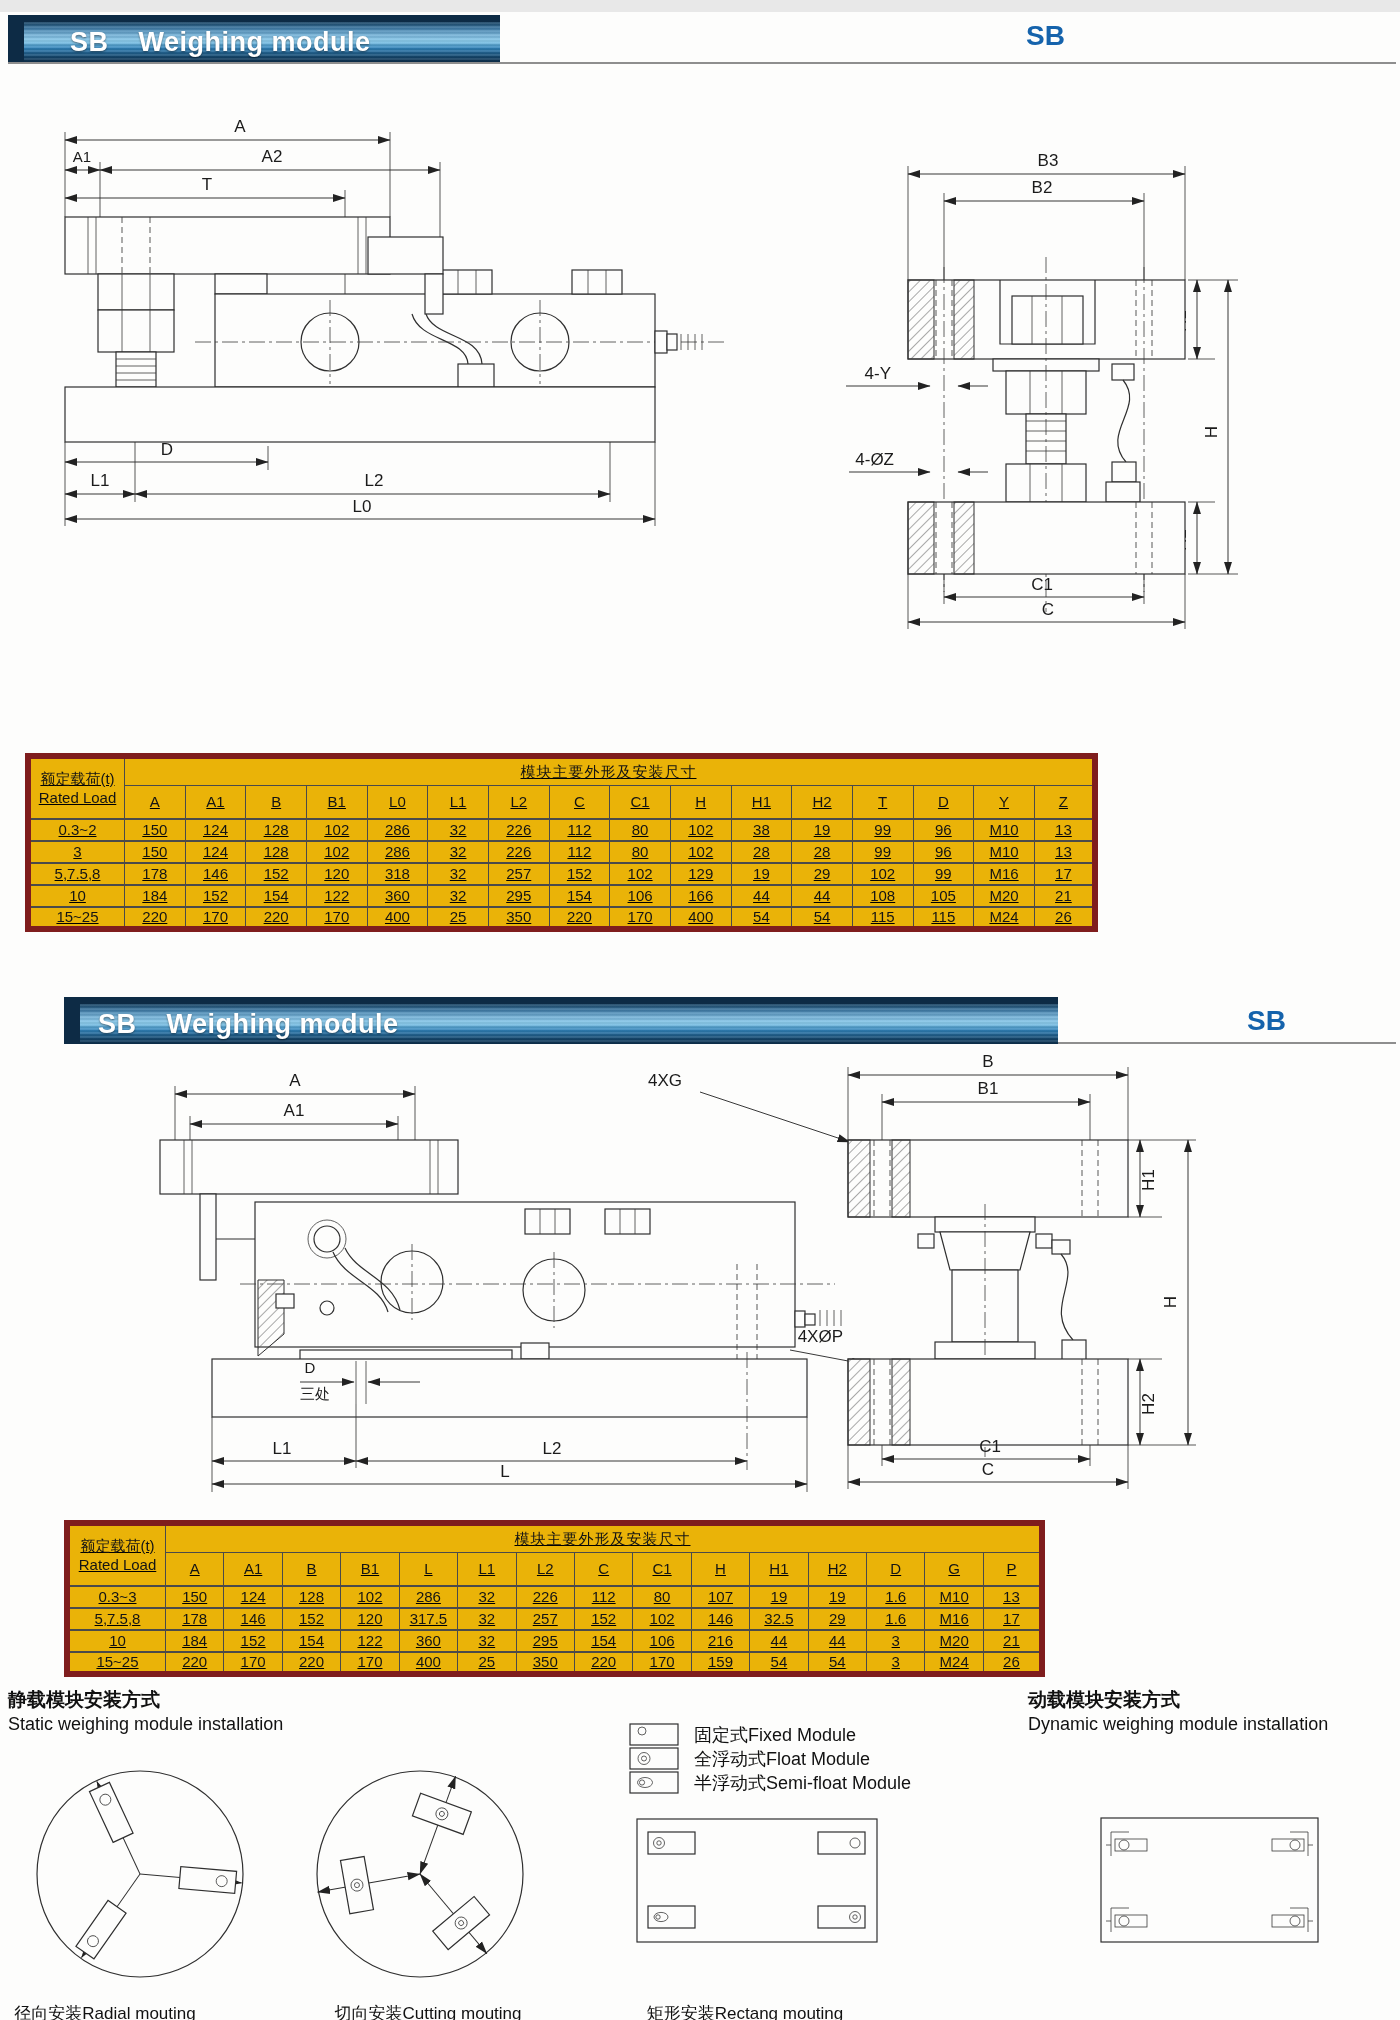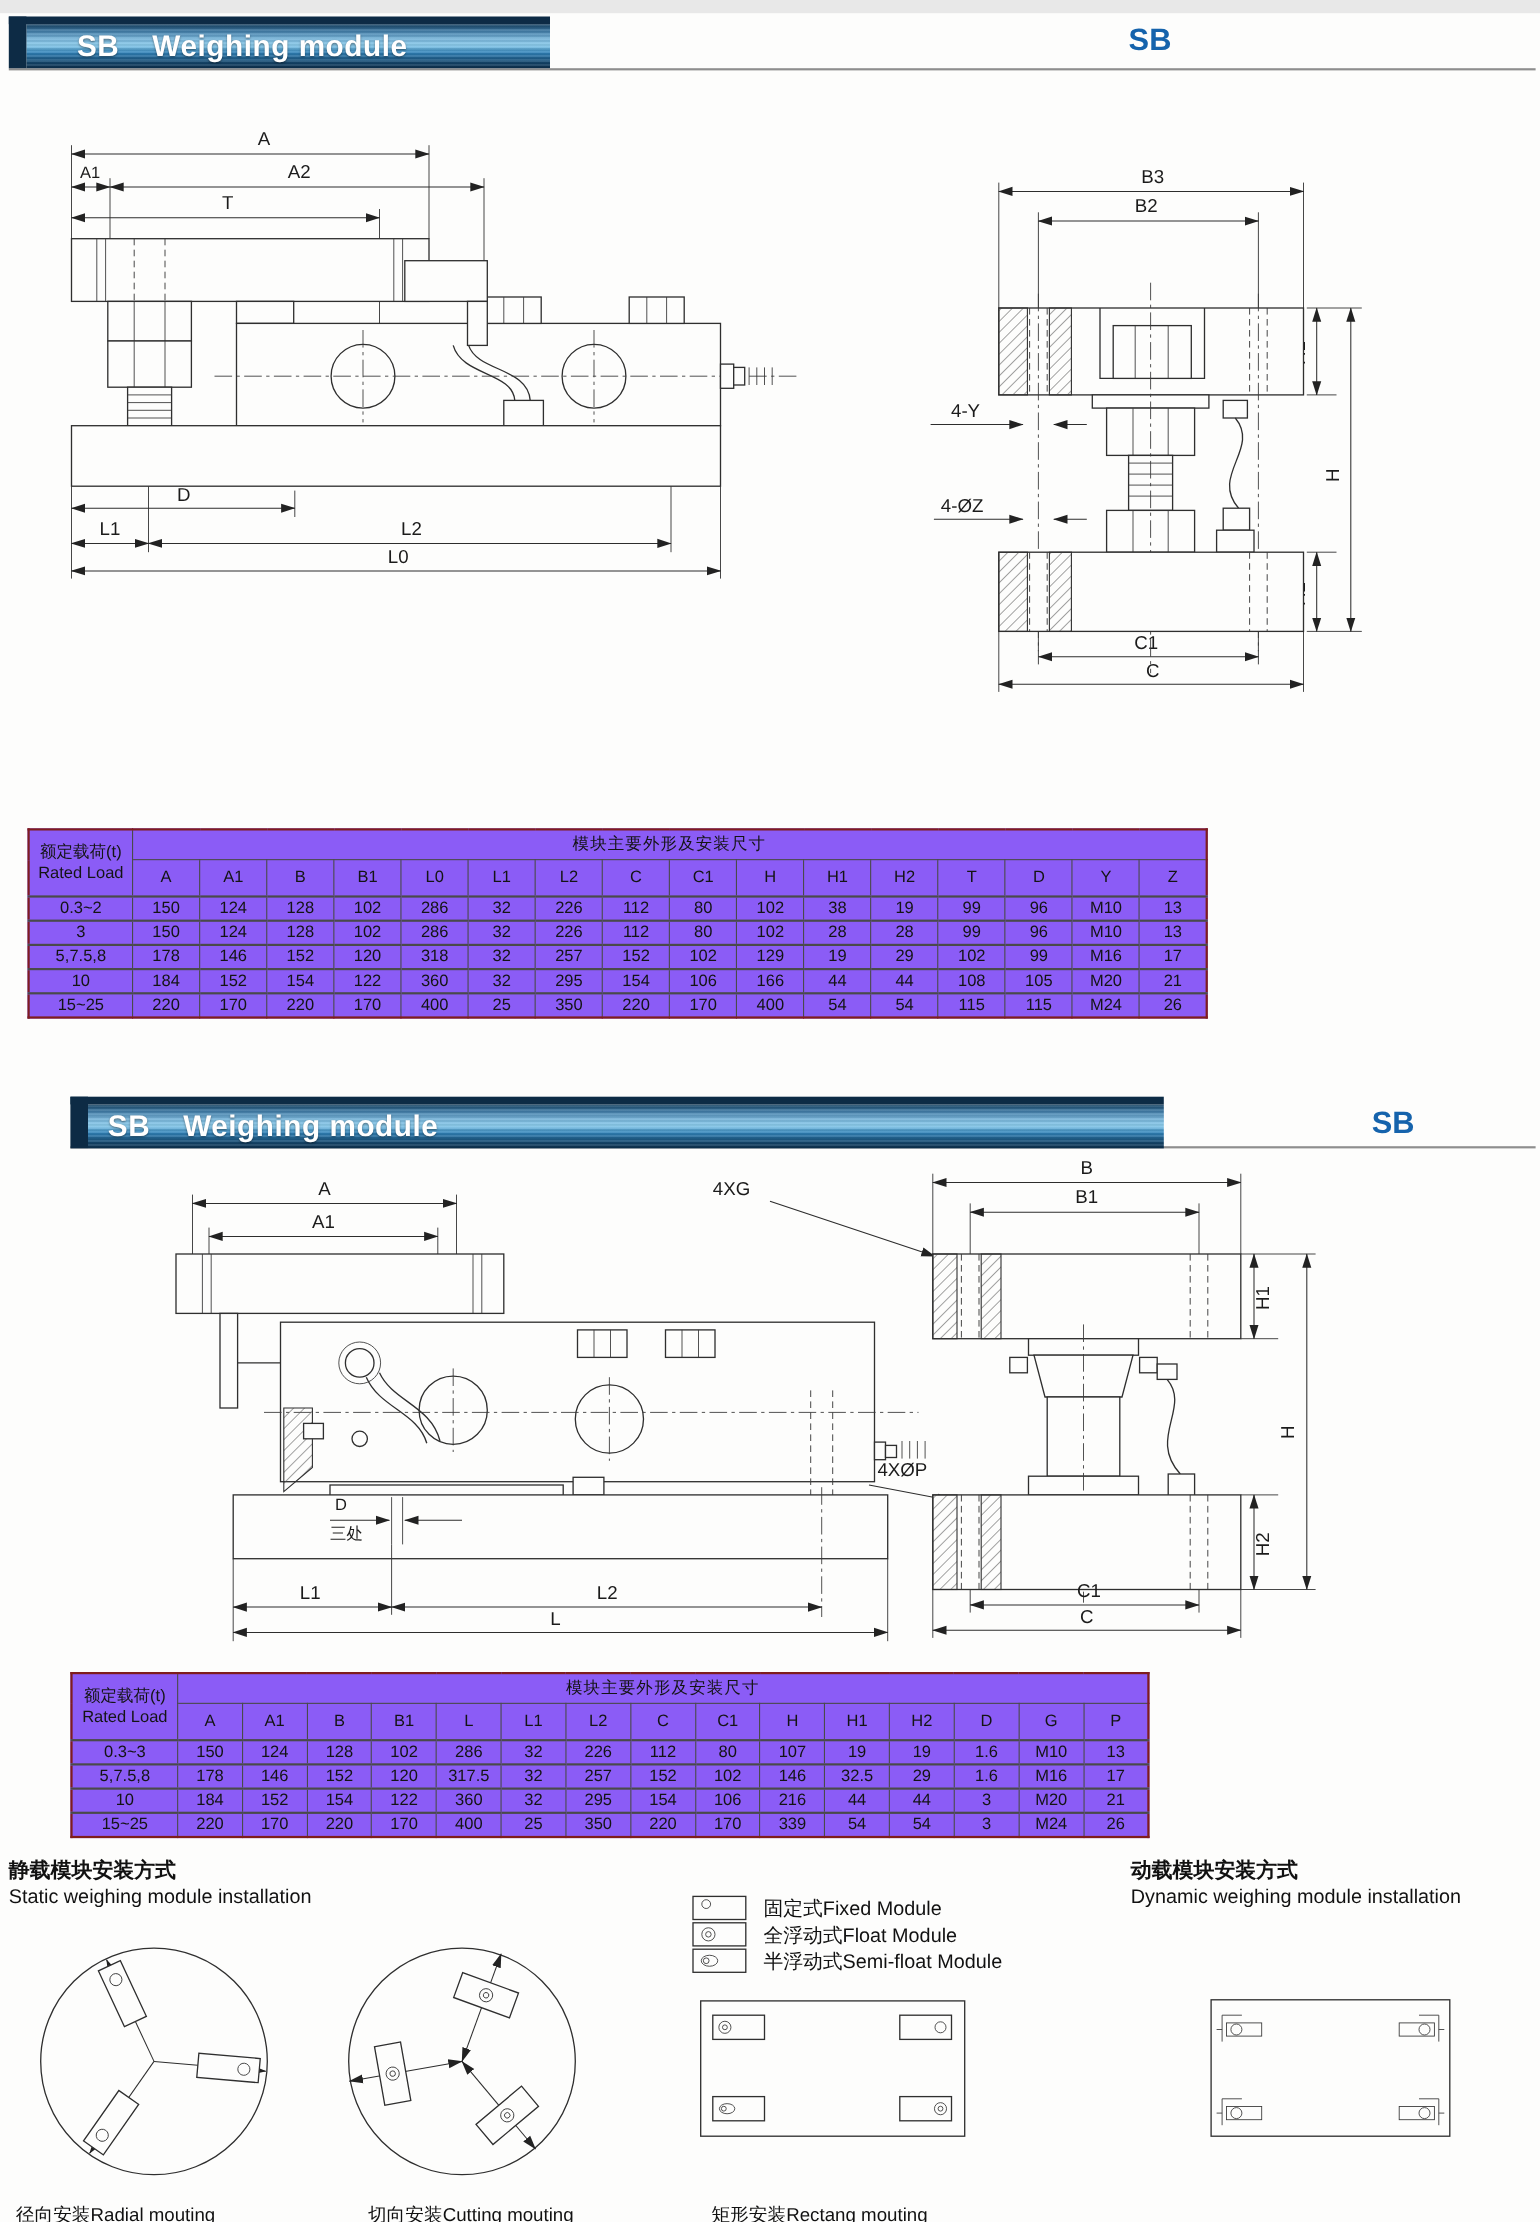--- a/index.html
+++ b/index.html
@@ -34,22 +34,22 @@
   .hat{stroke:#2f2f2f;stroke-width:1;fill:url(#hatch);}
   .dt{font-family:"Liberation Sans",sans-serif;font-size:17px;fill:#1b1b1b;text-anchor:middle;}
   .dts{font-family:"Liberation Sans",sans-serif;font-size:15px;fill:#1b1b1b;text-anchor:middle;}
   .tl{text-anchor:start;}
   .tr{text-anchor:end;}
   .cnb{font-family:"Liberation Sans",sans-serif;font-size:19px;font-weight:bold;fill:#111;text-anchor:start;}
   .enb{font-family:"Liberation Sans",sans-serif;font-size:18px;fill:#111;text-anchor:start;}
   .cap{font-family:"Liberation Sans",sans-serif;font-size:17px;fill:#111;text-anchor:middle;}
   .leg{font-family:"Liberation Sans",sans-serif;font-size:18px;fill:#111;text-anchor:start;}
   
-  table.dim-table{position:absolute;border-collapse:collapse;table-layout:fixed;background:#8b5cf6;
-    z-index:4;border:2px solid #7f1d1d;}
+  table.dim-table{position:absolute;border-collapse:collapse;table-layout:fixed;background:#eab308;
+    z-index:4;border:6px solid #7f1d1d;text-decoration:underline;}
   table.dim-table th,table.dim-table td{border:1px solid #4a4a4a;text-align:center;vertical-align:middle;
     font-size:15px;font-weight:normal;color:#141414;padding:0;line-height:1.05;}
   table.dim-table thead tr.hdr1 th{height:26px;}
   table.dim-table thead tr.col-row th{height:32px;font-size:15px;}
   table.dim-table tbody tr{height:22px;}
   table.dim-table tbody td{border-top-width:2px;}
   th.corner{width:93px;font-size:14px;}
   th.corner div{line-height:1.25;}
   th.span{font-size:16px;letter-spacing:1px;}
   #t1{left:25px;top:741px;width:1073px;}
@@ -697,21 +697,21 @@
           <td>15~25</td>
           <td>220</td>
           <td>170</td>
           <td>220</td>
           <td>170</td>
           <td>400</td>
           <td>25</td>
           <td>350</td>
           <td>220</td>
           <td>170</td>
-          <td>339</td>
+          <td>159</td>
           <td>54</td>
           <td>54</td>
           <td>3</td>
           <td>M24</td>
           <td>26</td>
         </tr>
       </tbody>
   </table>
 
 </div>

